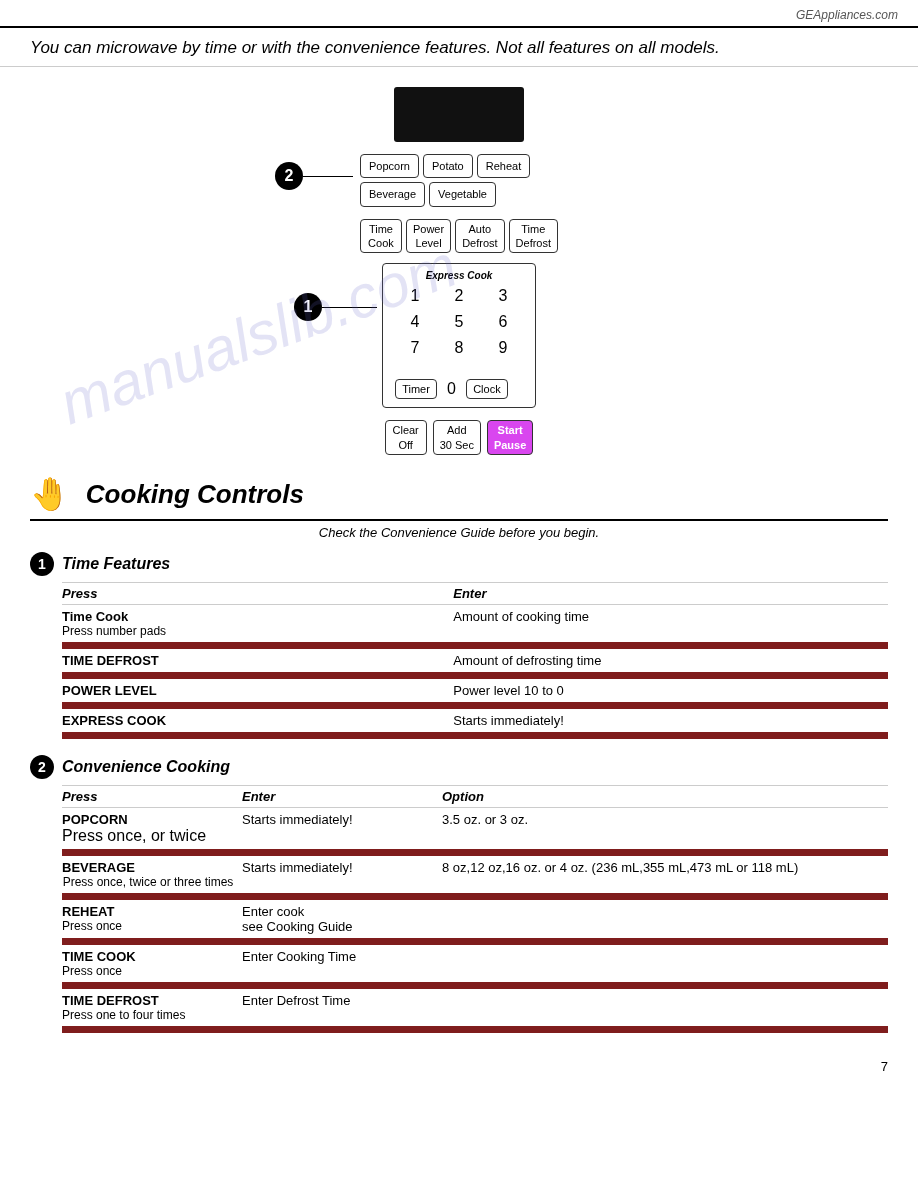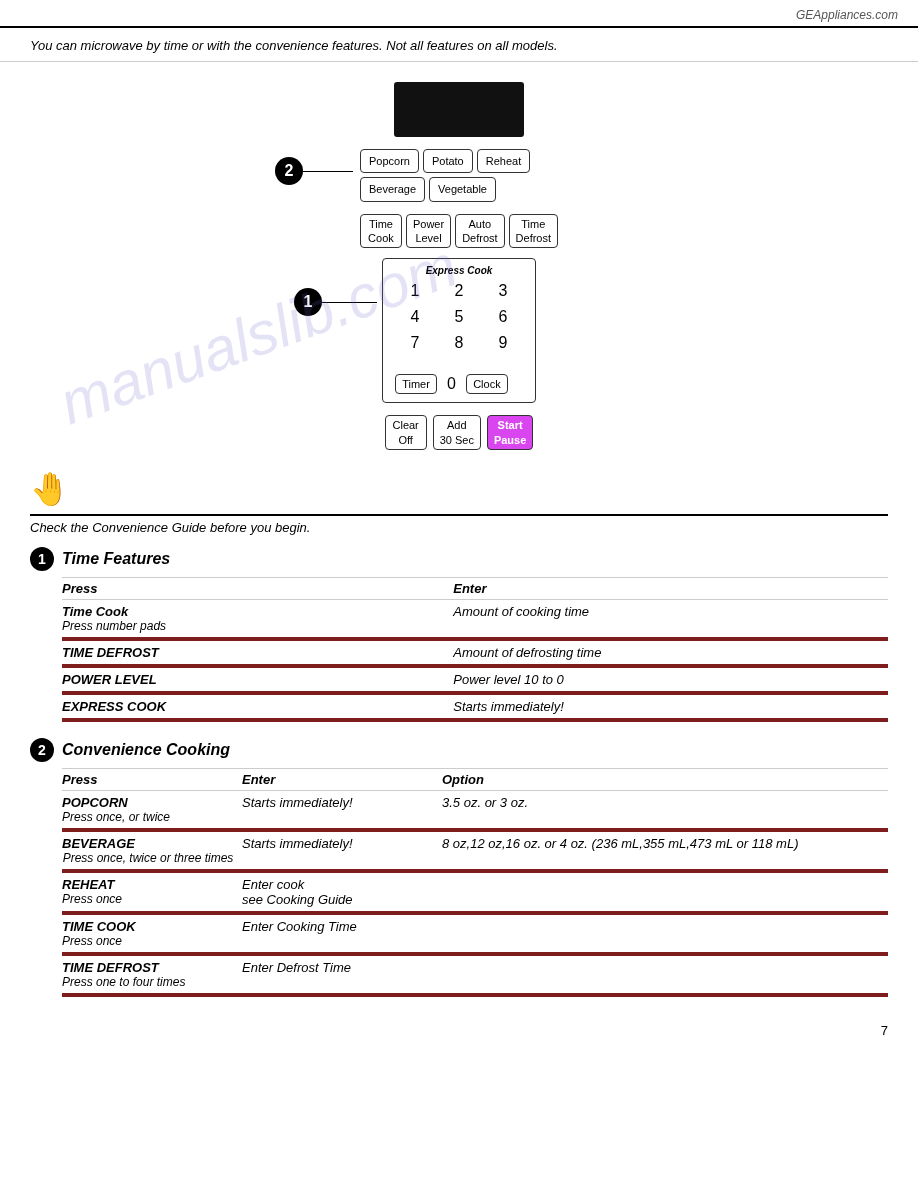--- a/index.html
+++ b/index.html
@@ -20,21 +20,21 @@
       text-align: center;
     }
     .page-header .site-url {
       font-size: 12px;
       color: #555;
       font-style: italic;
     }
     .intro-text {
       padding: 10px 30px 8px;
       font-style: italic;
-      font-size: 13px;
+      font-size: 17px;
       border-bottom: 1px solid #ccc;
     }
     .panel-area {
       display: flex;
       justify-content: center;
       padding: 20px 0 10px;
       position: relative;
     }
     .microwave-panel {
       display: flex;
@@ -144,20 +144,21 @@
     }
     .cooking-title {
       font-size: 26px;
       font-style: italic;
       font-weight: bold;
     }
     .sub-note {
       font-style: italic;
       font-size: 13px;
       margin-bottom: 12px;
+      text-align: center;
     }
     
     .feature-section {
       margin-bottom: 16px;
     }
     .feature-header {
       display: flex;
       align-items: center;
       gap: 8px;
       margin-bottom: 6px;
@@ -192,22 +193,21 @@
       text-align: left;
       padding: 3px 8px 3px 0;
       border-top: 1px solid #ccc;
       border-bottom: 1px solid #ccc;
       font-size: 13px;
     }
     .feature-table td {
       padding: 4px 8px 4px 0;
       vertical-align: top;
       font-size: 13px;
-      border-bottom: 4px solid #7f1d1d;
-      font-style: italic;
+      border-bottom: 7px solid #7f1d1d;
     }
     .feature-table .press-col {
       width: 180px;
     }
     .feature-table .enter-col {
       width: 200px;
     }
     .press-main {
       font-weight: bold;
     }
@@ -297,20 +297,21 @@
       <button class="btn btn-small">Clear<br>Off</button>
       <button class="btn btn-small">Add<br>30 Sec</button>
       <button class="btn btn-small btn-start">Start<br>Pause</button>
     </div>
   </div>
 </div>
 
 <div class="cooking-section">
   <div class="cooking-header">
     <span class="hand-icon">🤚</span>
+    <span class="cooking-title">Cooking Controls</span>
   </div>
   <div class="sub-note">Check the Convenience Guide before you begin.</div>
 
   <div class="feature-section">
     <div class="feature-header">
       <div class="feature-bubble">1</div>
       <span class="feature-title">Time Features</span>
     </div>
     <table class="feature-table">
       <thead>
@@ -350,21 +351,21 @@
         <tr>
           <th class="press-col">Press</th>
           <th class="enter-col">Enter</th>
           <th>Option</th>
         </tr>
       </thead>
       <tbody id="conv-features-tbody">
       <tr>
             <td>
               <span style="font-weight: bold; display: block;">POPCORN</span>
-              <div style="font-size: 12px;">Press once, or twice</div>
+              <div style="font-size: 16px;">Press once, or twice</div>
             </td>
             <td style="white-space: pre-line;">Starts immediately!</td>
             <td>3.5 oz. or 3 oz.</td>
           </tr>
           <tr>
             <td>
               <span style="font-weight: bold; display: block;">BEVERAGE</span>
               <div style="font-size: 12px; text-align: center;">Press once, twice or three times</div>
             </td>
             <td style="white-space: pre-line;">Starts immediately!</td>

